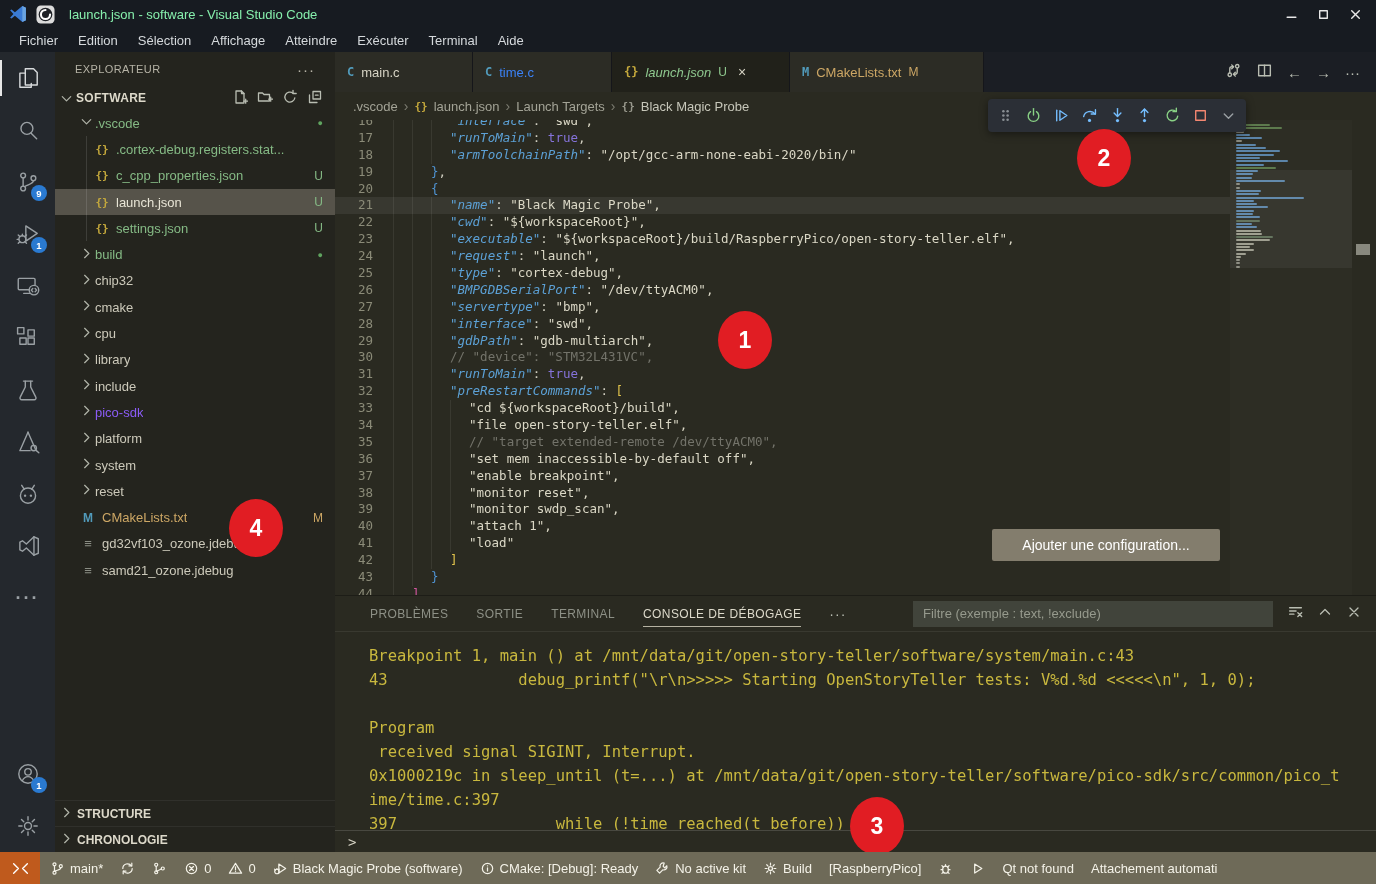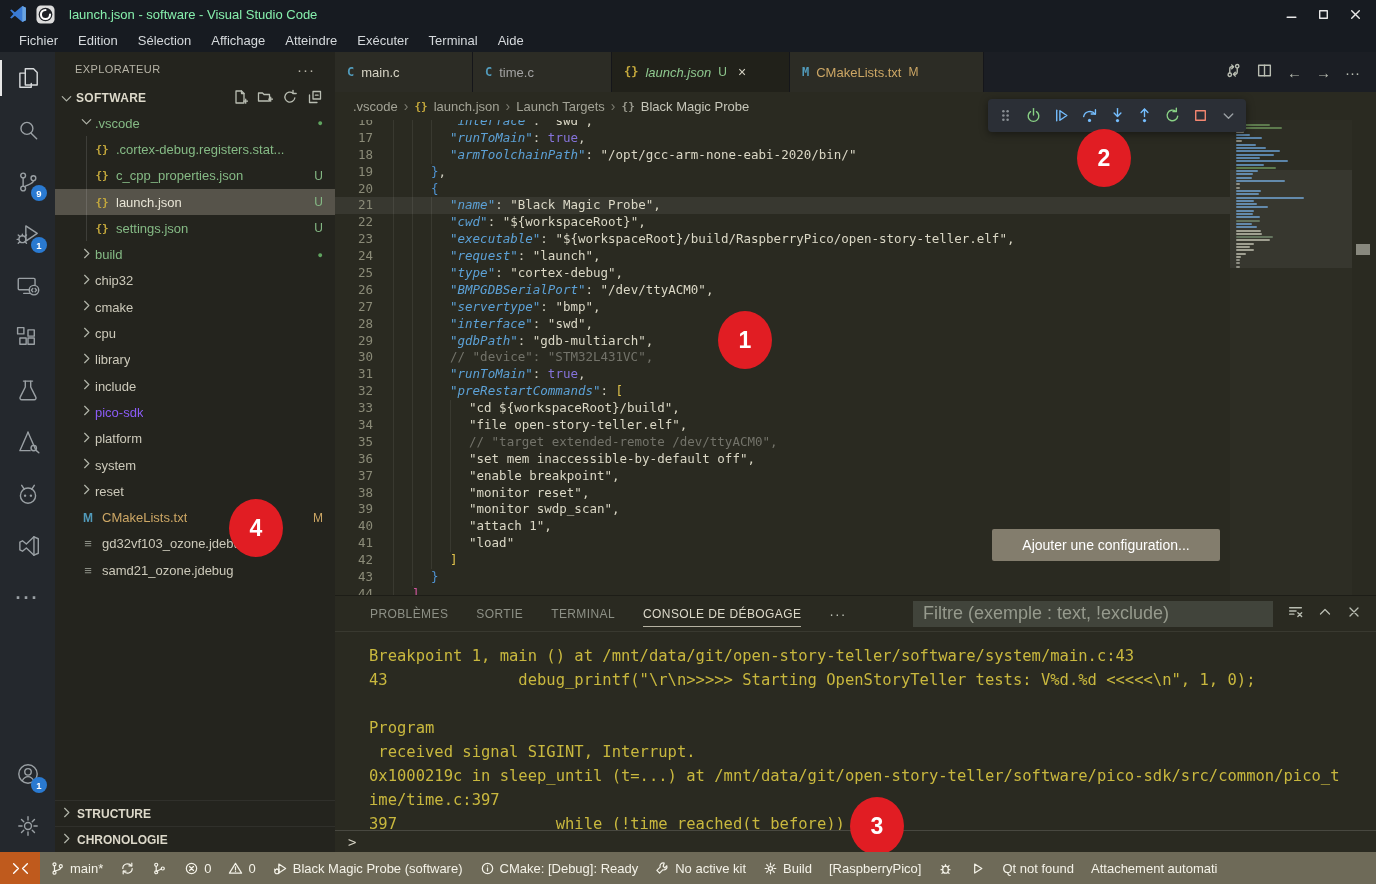--- a/index.html
+++ b/index.html
@@ -107,21 +107,21 @@
     color:#fff; font-size:14px; border:none; display:flex; align-items:center; justify-content:center; border-radius:2px; }
 
   
   #panel { position:absolute; left:0; top:543px; width:100%; height:257px; background:#2a2a21; border-top:1px solid #1d1d17; }
   #panel-header { height:36px; display:flex; align-items:center; padding:0 14px 0 35px; border-bottom:1px solid rgba(255,255,255,.07); }
   .panel-tab { font-size:12px; letter-spacing:.4px; color:#8d9086; margin-right:28px; height:36px; display:flex; align-items:center; position:relative; }
   .panel-tab.active { color:#dddacb; }
   .panel-tab.active::after { content:""; position:absolute; left:0; right:0; bottom:5px; height:1px; background:#b5b2a2; }
   #panel-more { color:#b9bdb2; font-size:14px; letter-spacing:1px; margin-right:30px; }
   #filter-input { margin-left:auto; width:360px; height:26px; background:#41443b; border:none; color:#d8d5c6;
-    font-size:18px; padding:0 10px; outline:none; }
+    font-size:13px; padding:0 10px; outline:none; }
   #filter-input::placeholder { color:#969a8d; }
   #panel-actions { display:flex; align-items:center; gap:13px; margin-left:14px; }
 
   #console { position:absolute; left:0; top:36px; right:0; bottom:22px; overflow:hidden;
     font-family:"DejaVu Sans Mono",monospace; font-size:15.5px; line-height:24px; color:#c9b83e; padding:12px 0 0 34px; white-space:pre; }
   #console-input { position:absolute; left:0; bottom:0; right:0; height:22px; border-top:1px solid rgba(255,255,255,.14);
     display:flex; align-items:center; padding-left:13px; color:#d6d3c4; font-family:"DejaVu Sans Mono",monospace; font-size:14px; }
 
   
   #statusbar { position:absolute; left:0; bottom:0; width:1376px; height:32px; background:#6e6a58;
@@ -499,21 +499,21 @@
 </div>
 
 <div id="editor-region">
   <div id="tabbar">
       <div class="tab" style="width: 138px;">
         <span class="tab-icon" style="color: rgb(81, 154, 186);">C</span>
         <span style="color: rgb(214, 211, 196);">main.c</span>
       </div>
       <div class="tab" style="width: 139px;">
         <span class="tab-icon" style="color: rgb(81, 154, 186);">C</span>
-        <span style="color: #a3a3a3;">time.c</span>
+        <span style="color: #3b82f6;">time.c</span>
       </div>
       <div class="tab active" style="width: 178px;">
         <span class="tab-icon" style="color: rgb(197, 169, 60);">{}</span>
         <span style="color: rgb(143, 201, 143); font-style: italic;">launch.json</span>
         <span style="color: rgb(143, 201, 143); font-size: 12px;">U</span>
         <span class="close">×</span>
       </div>
       <div class="tab" style="width: 194px;">
         <span class="tab-icon" style="color: rgb(81, 154, 186);">M</span>
         <span style="color: rgb(205, 167, 101);">CMakeLists.txt</span>

